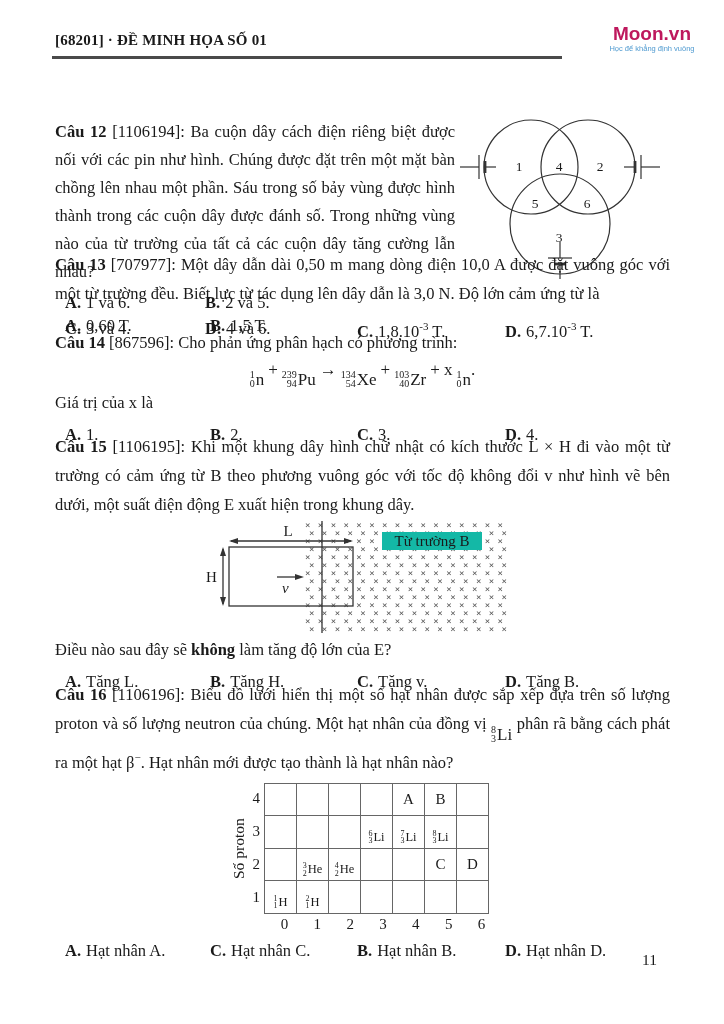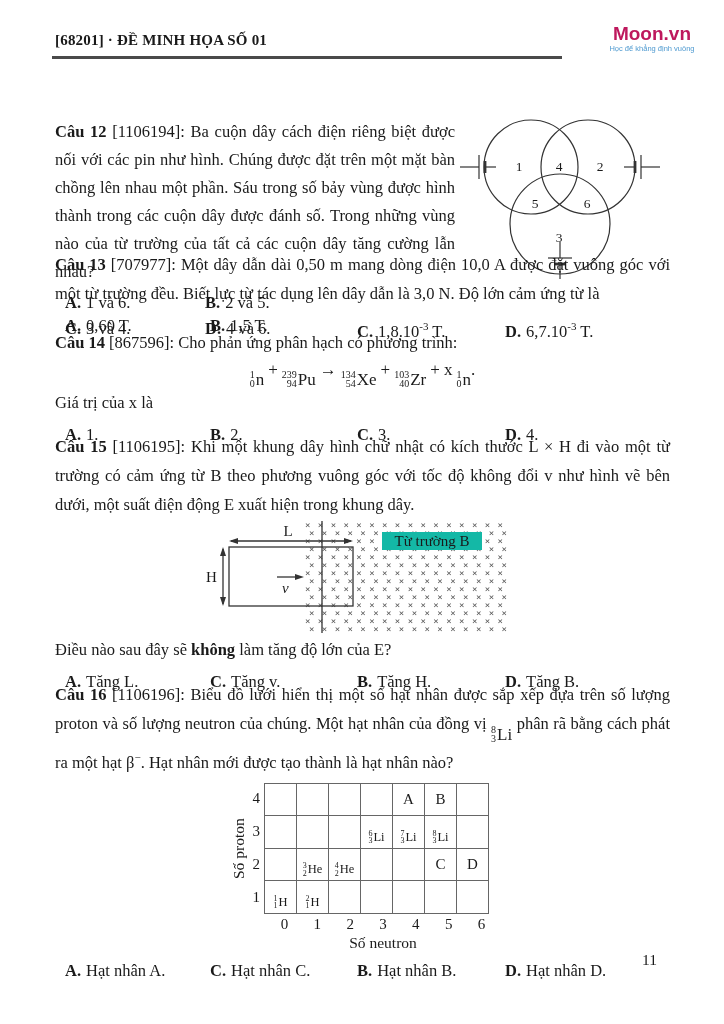--- a/index.html
+++ b/index.html
@@ -214,22 +214,22 @@
           <polygon points="104,56 95,53 95,59"></polygon>
         </g>
         <text x="88" y="15" text-anchor="middle">L</text>
         <text x="6" y="61">H</text>
         <text x="82" y="72" font-style="italic">v</text>
       </svg>
     </div>
     <p class="para"><span>Điều nào sau đây sẽ </span><span class="b">không</span><span> làm tăng độ lớn của E?</span></p>
     <div class="optrow">
       <span class="opt"><b>A.</b><span>Tăng L.</span></span>
+      <span class="opt"><b>B.</b><span>Tăng H.</span></span>
       <span class="opt"><b>C.</b><span>Tăng v.</span></span>
-      <span class="opt"><b>B.</b><span>Tăng H.</span></span>
       <span class="opt"><b>D.</b><span>Tăng B.</span></span>
     </div>
   </section>
 
   <section class="qblock" style="top:680px;">
     <p class="para"><span class="b">Câu 16</span> <span>[1106196]:</span> <span>Biểu đồ lưới hiển thị một số hạt nhân được sắp xếp dựa trên số lượng proton và số lượng neutron của chúng. Một hạt nhân của đồng vị </span><span class="nuclide">
           <span class="ms">
             <span>8</span>
             <span>3</span>
           </span>
@@ -329,21 +329,20 @@
       </div>
       <div class="collabs">
           <span class="collab">0</span>
           <span class="collab">1</span>
           <span class="collab">2</span>
           <span class="collab">3</span>
           <span class="collab">4</span>
           <span class="collab">5</span>
           <span class="collab">6</span>
         </div>
-      <div class="xlab">Số neutron</div>
     </div>
     <div class="optrow">
       <span class="opt"><b>A.</b><span>Hạt nhân A.</span></span>
       <span class="opt"><b>C.</b><span>Hạt nhân C.</span></span>
       <span class="opt"><b>B.</b><span>Hạt nhân B.</span></span>
       <span class="opt"><b>D.</b><span>Hạt nhân D.</span></span>
     </div>
   </section>
 
   <div class="pageno">11</div>

